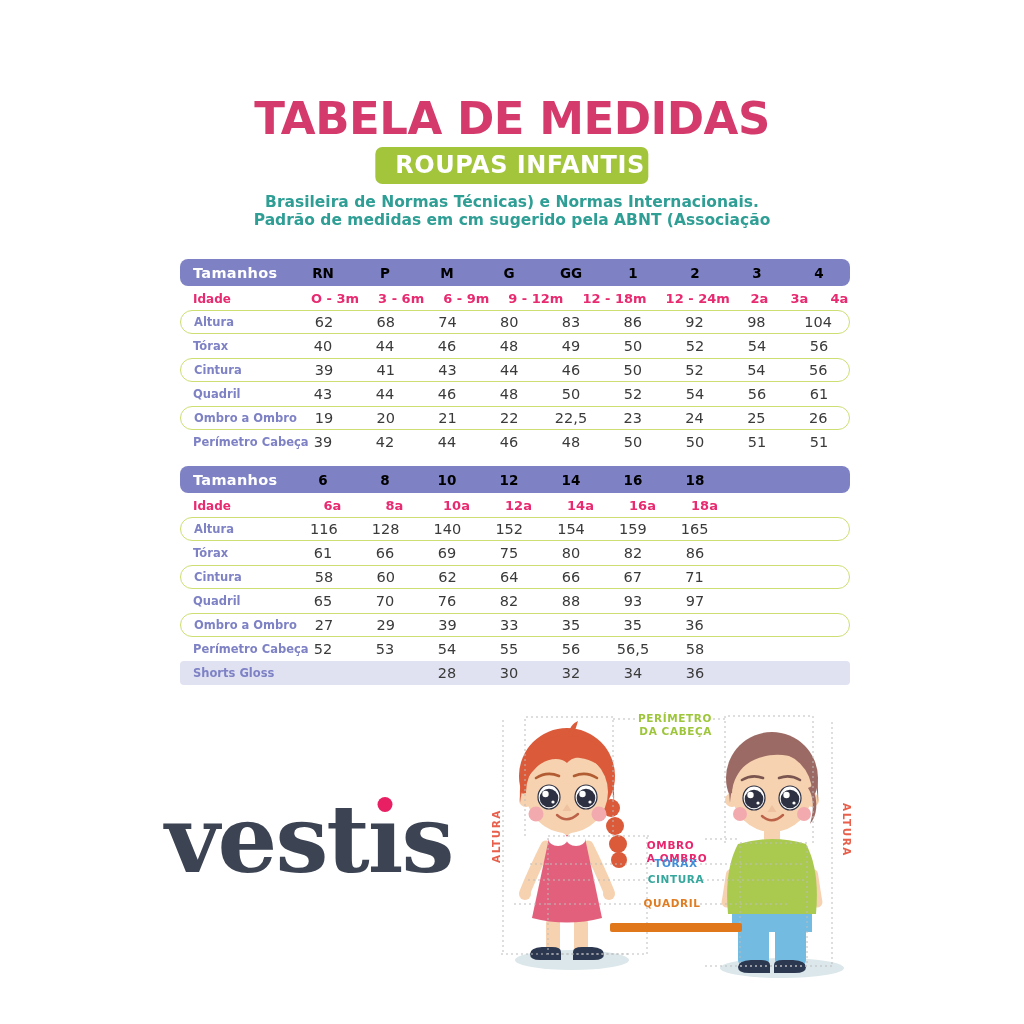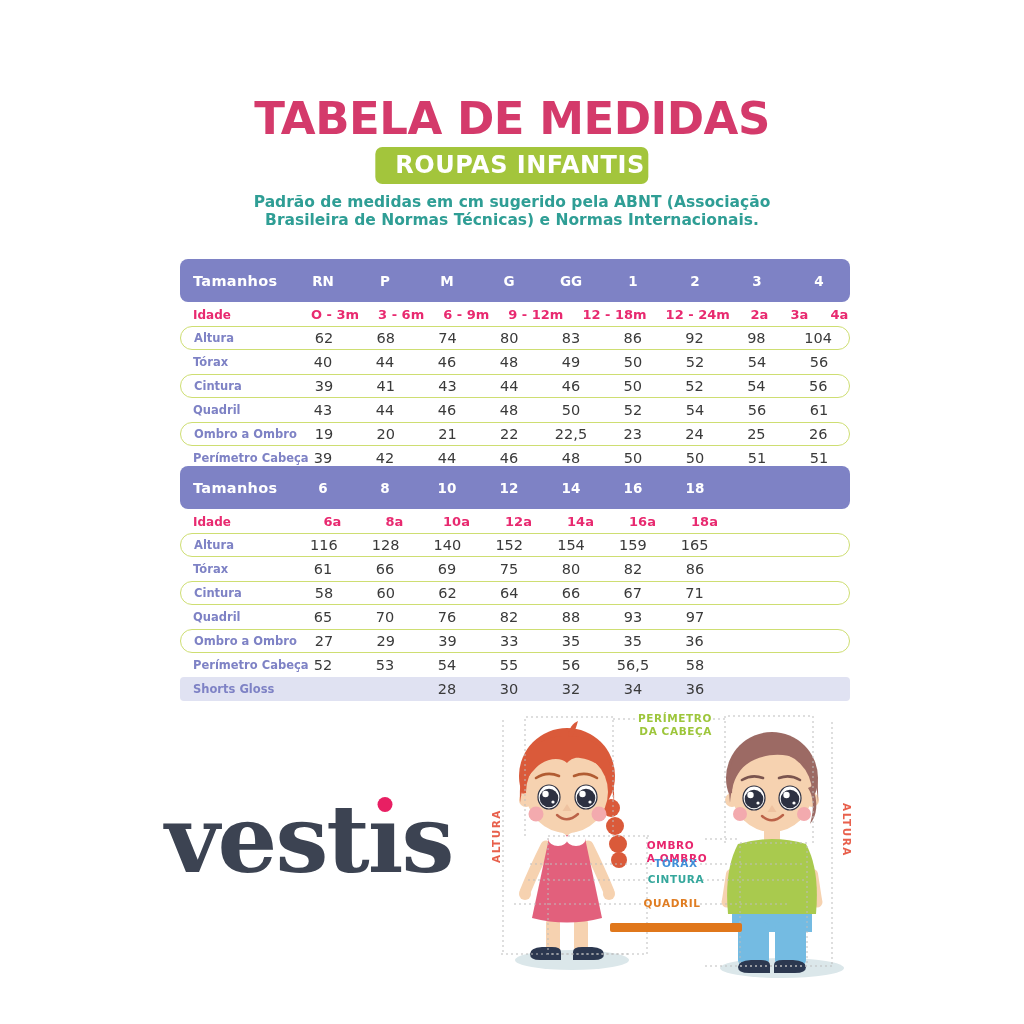--- a/index.html
+++ b/index.html
@@ -30,27 +30,27 @@
     background:var(--badge-green);color:#fff;font-size:24px;font-weight:800;
     padding:4px 4px 5px 20px;border-radius:7px;letter-spacing:0.5px;white-space:nowrap;}
   .desc{position:absolute;left:0;top:177px;width:100%;text-align:center;
     color:var(--teal);font-size:15.5px;font-weight:bold;line-height:18px;}
 
   
   .mtable{position:absolute;left:180px;width:670px;display:flex;flex-direction:column;}
   #t1{top:243px;}
   #t2{top:450px;}
   .trow{display:flex;align-items:center;height:24px;box-sizing:border-box;flex:none;}
-  .thead{height:43px;background:var(--purple);border-radius:8px;margin-bottom:1px;}
+  .thead{height:27px;background:var(--purple);border-radius:8px;margin-bottom:1px;}
   .tcell{box-sizing:border-box;white-space:nowrap;overflow:visible;}
   .hname,.rlabel{width:112px;flex:none;padding-left:13px;font-weight:bold;}
   .hname{color:#fff;font-size:14.5px;letter-spacing:0.3px;}
   .rlabel{color:var(--purple);font-size:11.5px;}
   .hsize,.rval{flex:1 1 0;text-align:center;}
-  .hsize{color:#ffffff;font-weight:bold;font-size:13.5px;}
+  .hsize{color:#000000;font-weight:bold;font-size:13.5px;}
   .rval{color:var(--ink);font-size:14.5px;}
   .row-idade{height:23px;gap:19px;}
   .row-idade .rlabel{color:var(--idade-pink);font-size:12px;}
   .row-idade .rval{color:var(--idade-pink);font-weight:bold;font-size:13px;}
   .row-outlined{border:1.6px solid var(--outline-green);border-radius:12px;}
   .row-highlight{background:var(--lavender);border-radius:4px;}
 
   
   .logo{position:absolute;left:165px;top:776px;font-family:"DejaVu Serif",serif;
     font-weight:bold;font-size:94px;line-height:1;color:var(--logo-ink);letter-spacing:-2px;}
@@ -70,22 +70,22 @@
   .lab-altura-right{left:366px;top:122px;transform:translate(-50%,-50%) rotate(90deg);color:var(--altura);letter-spacing:1.5px;}
 </style>
 </head>
 <body>
 
 <div id="page">
 
   <div class="title">TABELA DE MEDIDAS</div>
   <div class="badge">ROUPAS INFANTIS</div>
   <div class="desc">
+    <div>Brasileira de Normas Técnicas) e Normas Internacionais.</div>
     <div>Padrão de medidas em cm sugerido pela ABNT (Associação</div>
-    <div>Brasileira de Normas Técnicas) e Normas Internacionais.</div>
   </div>
 
   <div class="mtable" id="t1">
       <div class="trow thead">
         <div class="tcell hname">Tamanhos</div>
         <div class="tcell hsize">RN</div>
         <div class="tcell hsize">P</div>
         <div class="tcell hsize">M</div>
         <div class="tcell hsize">G</div>
         <div class="tcell hsize">GG</div>

